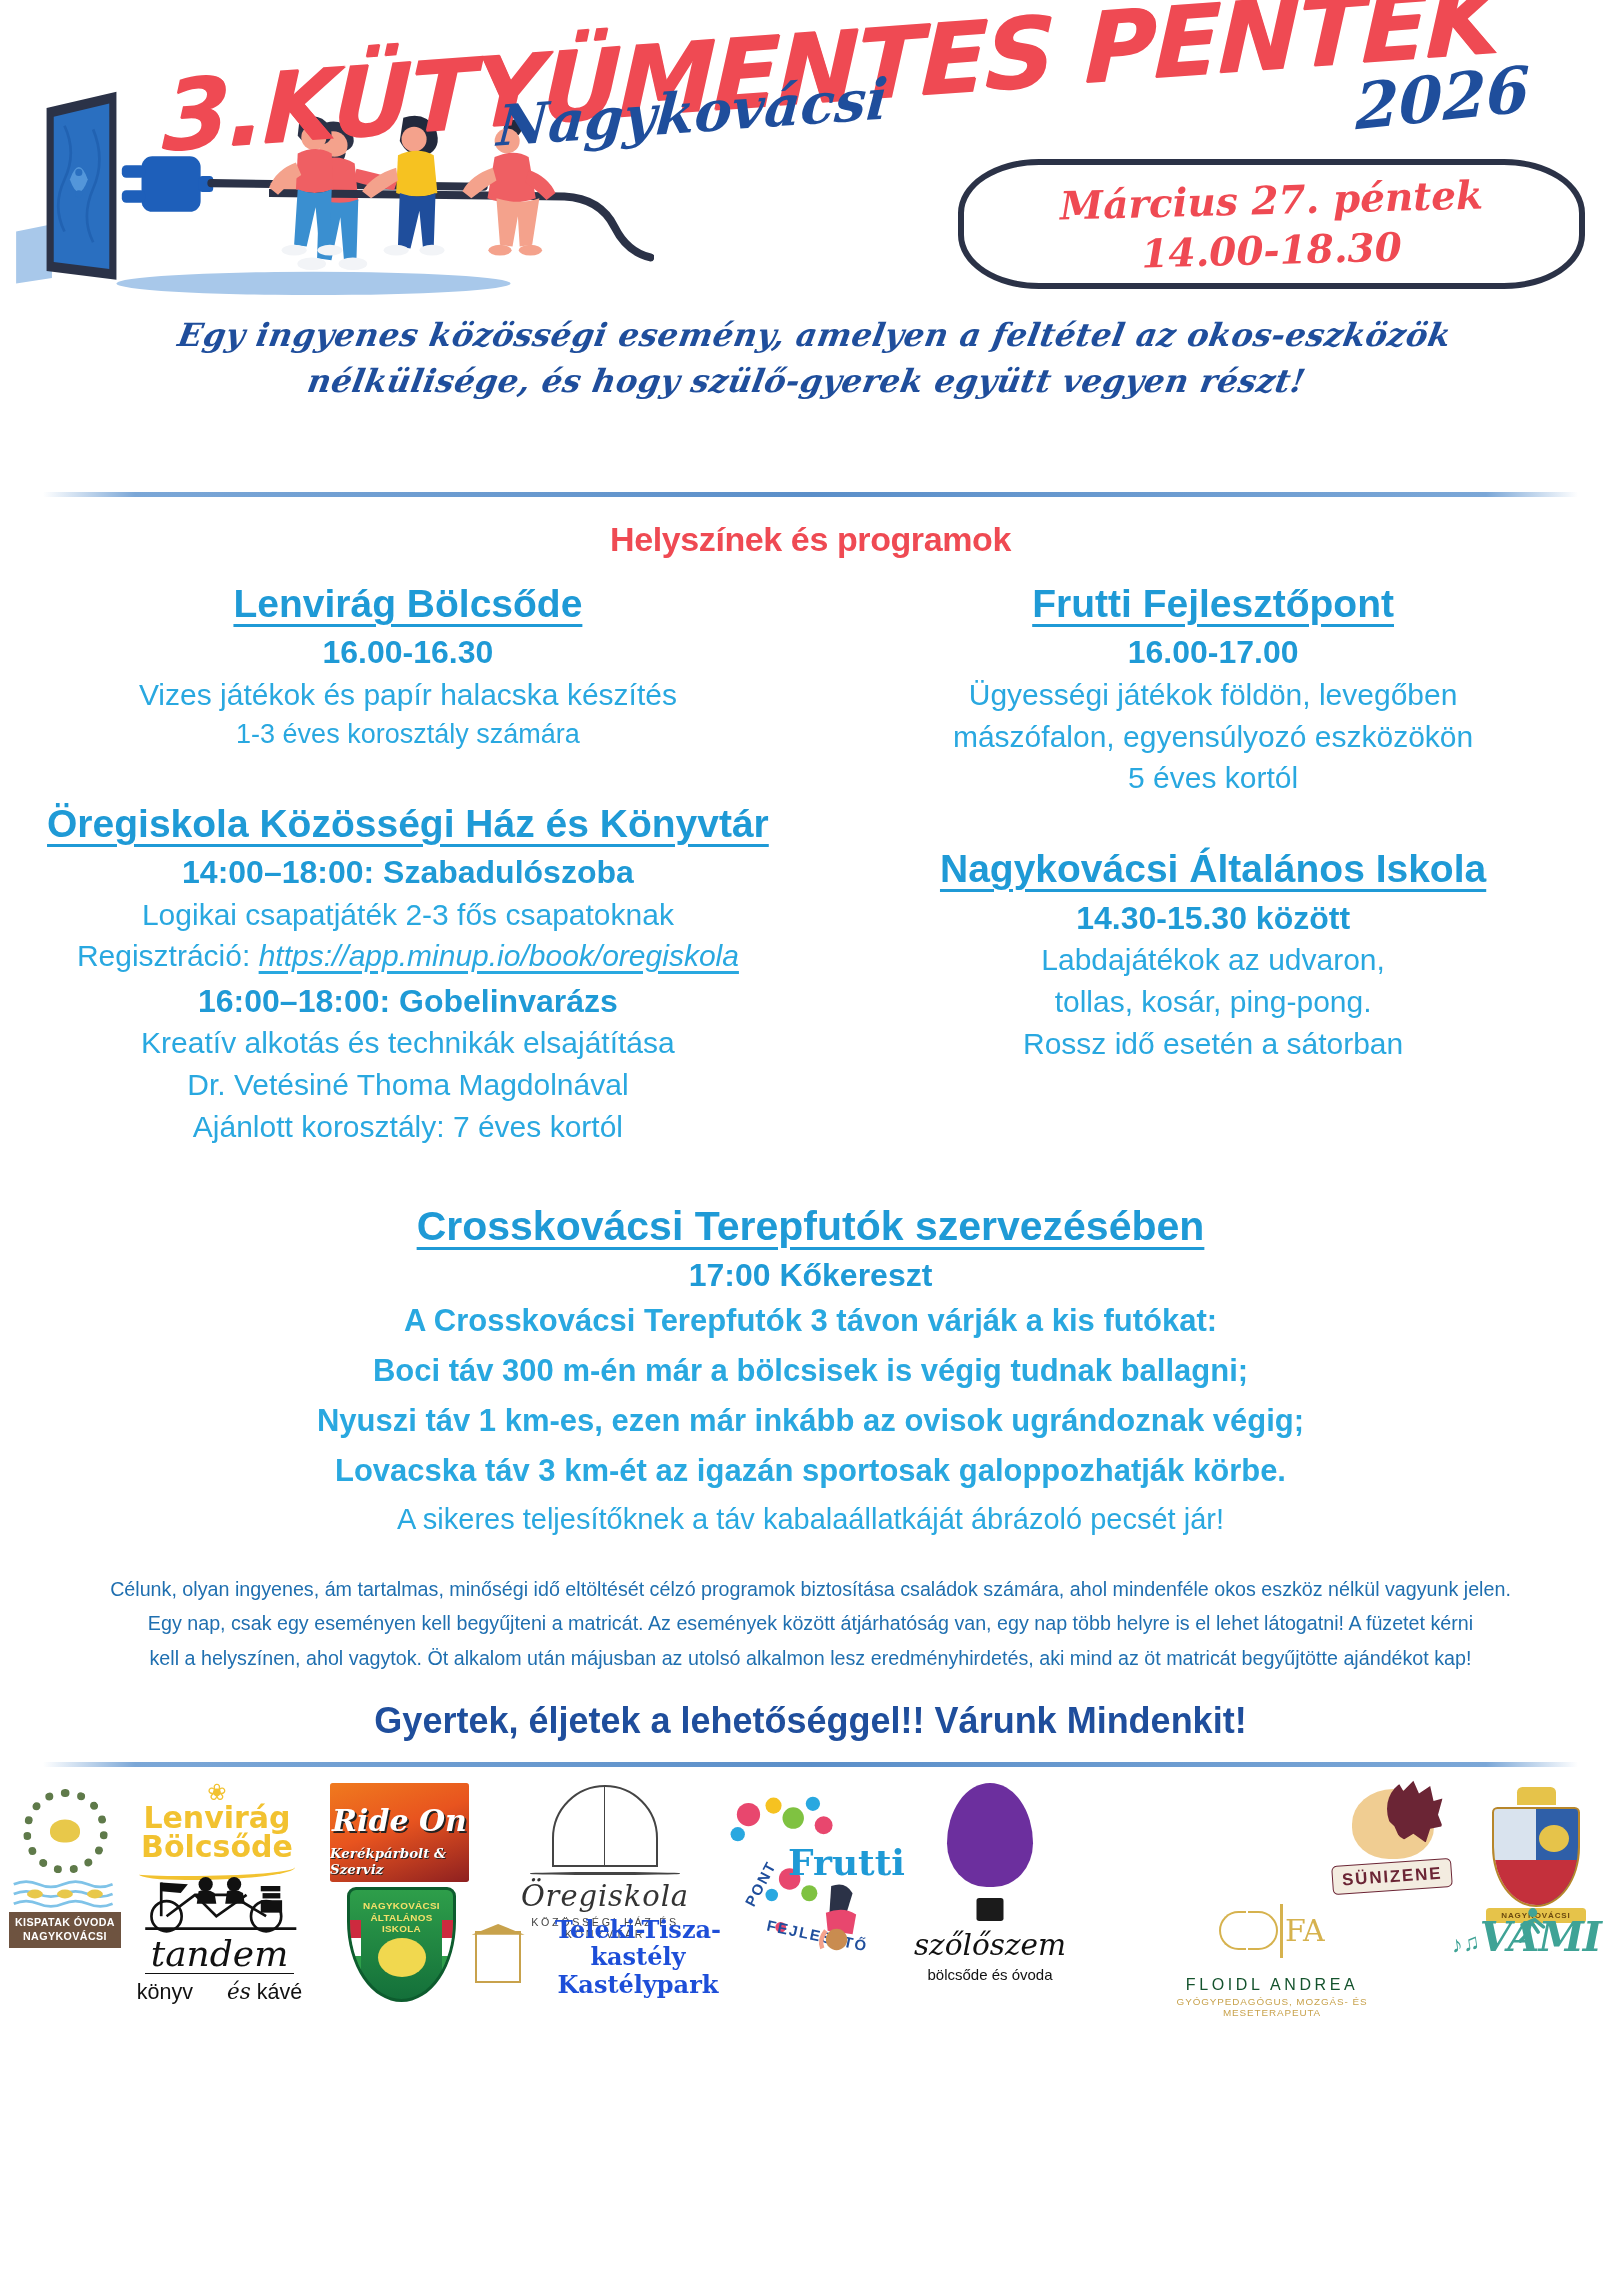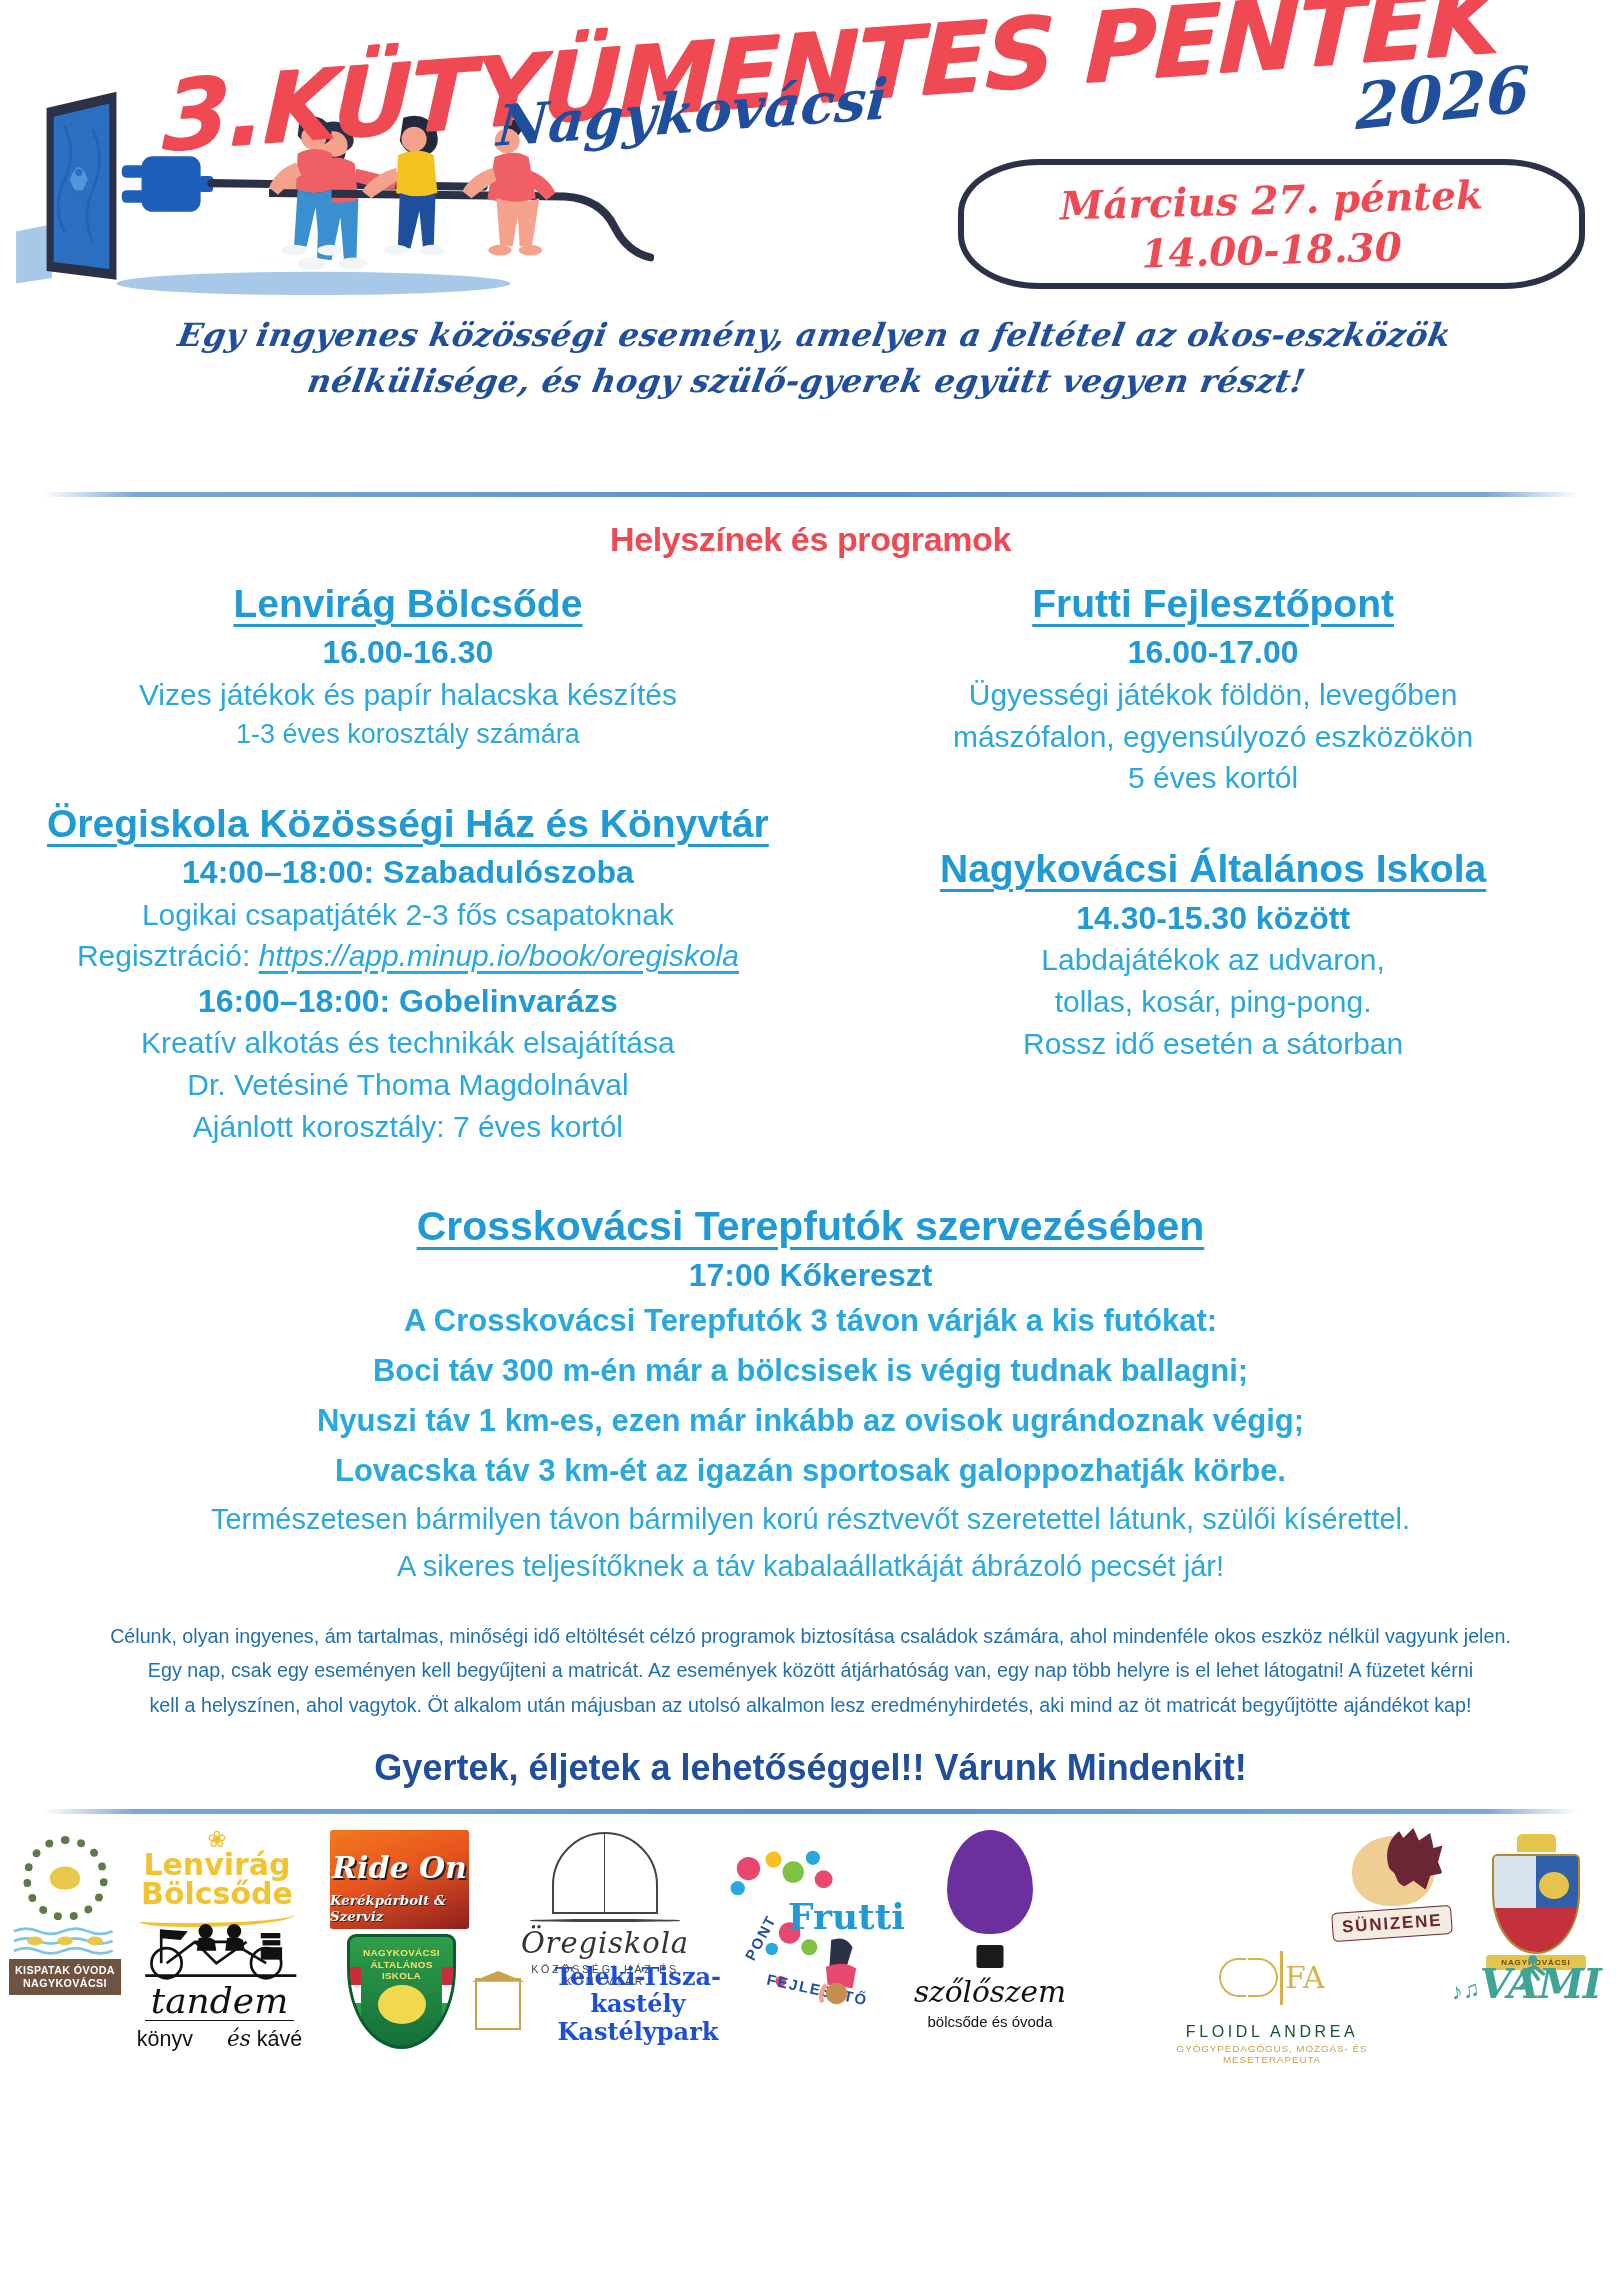--- a/index.html
+++ b/index.html
@@ -362,21 +362,21 @@
     width: 56px; height: 52px; border: 2.7px solid #c8a24c; box-sizing: border-box;
     position: relative; background: #fff;
   }
   .tk-ico:before {
     content: ""; position: absolute; left: -5.4px; right: -5.4px; top: -9px;
     height: 10.7px; background: #c8a24c;
     clip-path: polygon(50% 0, 100% 100%, 0 100%);
   }
   .tk-txt { color: #1d4ed8; font-family: "DejaVu Serif", serif; font-size: 24px; line-height: 1.15; font-weight: 700; text-align: center; }
 
-  .l-frutti { left: 727px; top: 20px; width: 170px; height: 188px; text-decoration: underline; }
+  .l-frutti { left: 727px; top: 13px; width: 170px; height: 188px; text-decoration: underline; }
   .fr-word {
     position: absolute; left: 61px; top: 48px;
     color: #1f9ad6; font-weight: 700; font-size: 36px;
     font-family: "DejaVu Serif", serif;
   }
   .fr-arc {
     position: absolute; left: 9px; top: 82px;
     color: #1f4e9c; font-weight: 700; font-size: 15px; letter-spacing: 1.8px;
     transform: rotate(-62deg);
   }
@@ -639,21 +639,20 @@
     </div>
   </div>
 
   <div class="cross">
     <div class="cross-title">Crosskovácsi Terepfutók szervezésében</div>
     <div class="cross-time">17:00 Kőkereszt</div>
     <div class="cross-line">A Crosskovácsi Terepfutók 3 távon várják a kis futókat:</div>
     <div class="cross-line">Boci táv 300 m-én már a bölcsisek is végig tudnak ballagni;</div>
     <div class="cross-line">Nyuszi táv 1 km-es, ezen már inkább az ovisok ugrándoznak végig;</div>
     <div class="cross-line">Lovacska táv 3 km-ét az igazán sportosak galoppozhatják körbe.</div>
-    <div class="cross-note">Természetesen bármilyen távon bármilyen korú résztvevőt szeretettel látunk, szülői kísérettel.</div>
     <div class="cross-note">A sikeres teljesítőknek a táv kabalaállatkáját ábrázoló pecsét jár!</div>
   </div>
 
   <div class="fineprint">
     <div>Célunk, olyan ingyenes, ám tartalmas, minőségi idő eltöltését célzó programok biztosítása családok számára, ahol mindenféle okos eszköz nélkül vagyunk jelen.</div>
     <div>Egy nap, csak egy eseményen kell begyűjteni a matricát.  Az események között átjárhatóság van, egy nap több helyre is el lehet látogatni!  A füzetet kérni</div>
     <div>kell a helyszínen, ahol vagytok. Öt alkalom után májusban az utolsó alkalmon lesz eredményhirdetés, aki mind az öt matricát begyűjtötte ajándékot kap!</div>
   </div>
 
   <div class="callout">Gyertek, éljetek a lehetőséggel!! Várunk Mindenkit!</div>

